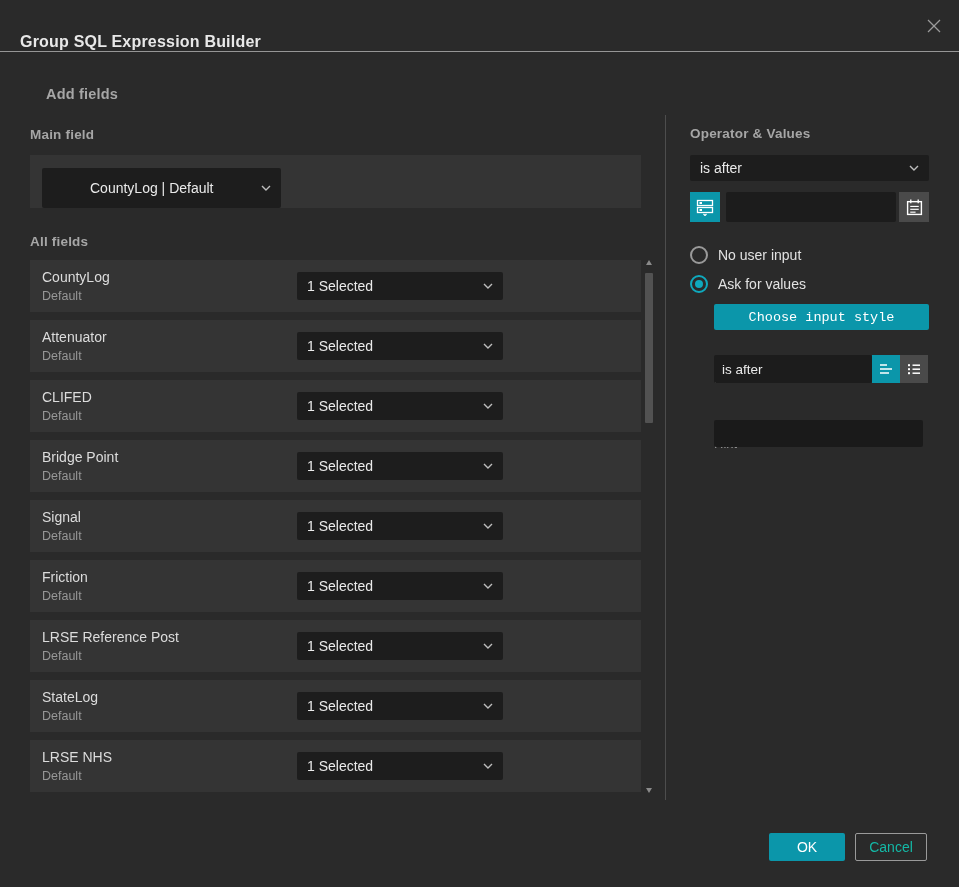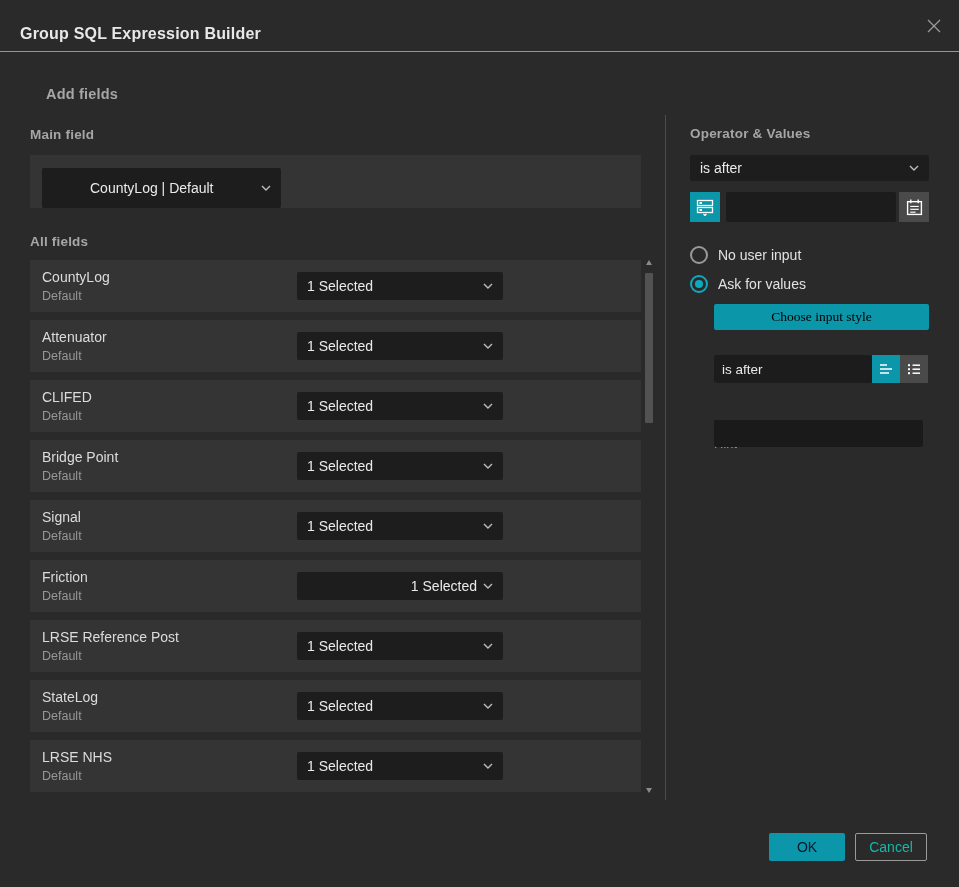--- a/index.html
+++ b/index.html
@@ -20,21 +20,21 @@
   .header {
     position: absolute;
     top: 0; left: 0; right: 0;
     height: 51px;
     border-bottom: 1px solid #969696;
     background: #2a2a2a;
   }
   .header .title {
     position: absolute;
     left: 20px;
-    top: 8px;
+    top: 16px;
     line-height: 51px;
     font-size: 16px;
     font-weight: 600;
     color: #e8e8e8;
     letter-spacing: 0.2px;
   }
   .close-btn {
     position: absolute;
     right: 14px;
     top: 15px;
@@ -193,45 +193,45 @@
     border-radius: 50%;
     background: #0fa9bd;
   }
   .radio-label {
     font-size: 14px;
     color: #e2e2e2;
   }
   .teal-btn {
     position: absolute;
     background: #0b96aa;
-    color: #000000;
+    color: #ffffff;
     border: none;
     border-radius: 2px;
     font-size: 13.5px;
-    font-family: Liberation Serif, serif;
+    font-family: Liberation Mono, monospace;
     cursor: pointer;
     display: flex;
     align-items: center;
     justify-content: center;
   }
   .small-label {
     position: absolute;
     font-size: 13px;
     color: #9a9a9a;
     margin-top: 36px;
   }
   
   .btn-ok {
     position: absolute;
     left: 769px;
     top: 833px;
     width: 76px;
     height: 28px;
     background: #0b96aa;
-    color: #0f172a;
+    color: #ffffff;
     border: none;
     border-radius: 2px;
     font-size: 14px;
     font-family: "Liberation Sans", sans-serif;
     cursor: pointer;
   }
   .btn-cancel {
     position: absolute;
     left: 855px;
     top: 833px;
@@ -332,21 +332,21 @@
       <span class="fsub">Default</span>
       <div class="dd row-dd" style="left:267px; top:12px; width:206px; height:28px;">
         <span class="dd-text row-dd-value">1 Selected</span>
         <span class="chev">
           <svg width="10" height="6" viewBox="0 0 10 6">
               <polyline points="1,1 5,5 9,1" fill="none" stroke="#bdbdbd" stroke-width="1.4"></polyline>
             </svg>
         </span>
       </div>
     </div>
-      <div class="field-row" style="top: 560px; text-align: right;">
+      <div class="field-row" style="top: 560px;">
       <span class="fname">Friction</span>
       <span class="fsub">Default</span>
       <div class="dd row-dd" style="left:267px; top:12px; width:206px; height:28px;">
         <span class="dd-text row-dd-value">1 Selected</span>
         <span class="chev">
           <svg width="10" height="6" viewBox="0 0 10 6">
               <polyline points="1,1 5,5 9,1" fill="none" stroke="#bdbdbd" stroke-width="1.4"></polyline>
             </svg>
         </span>
       </div>

